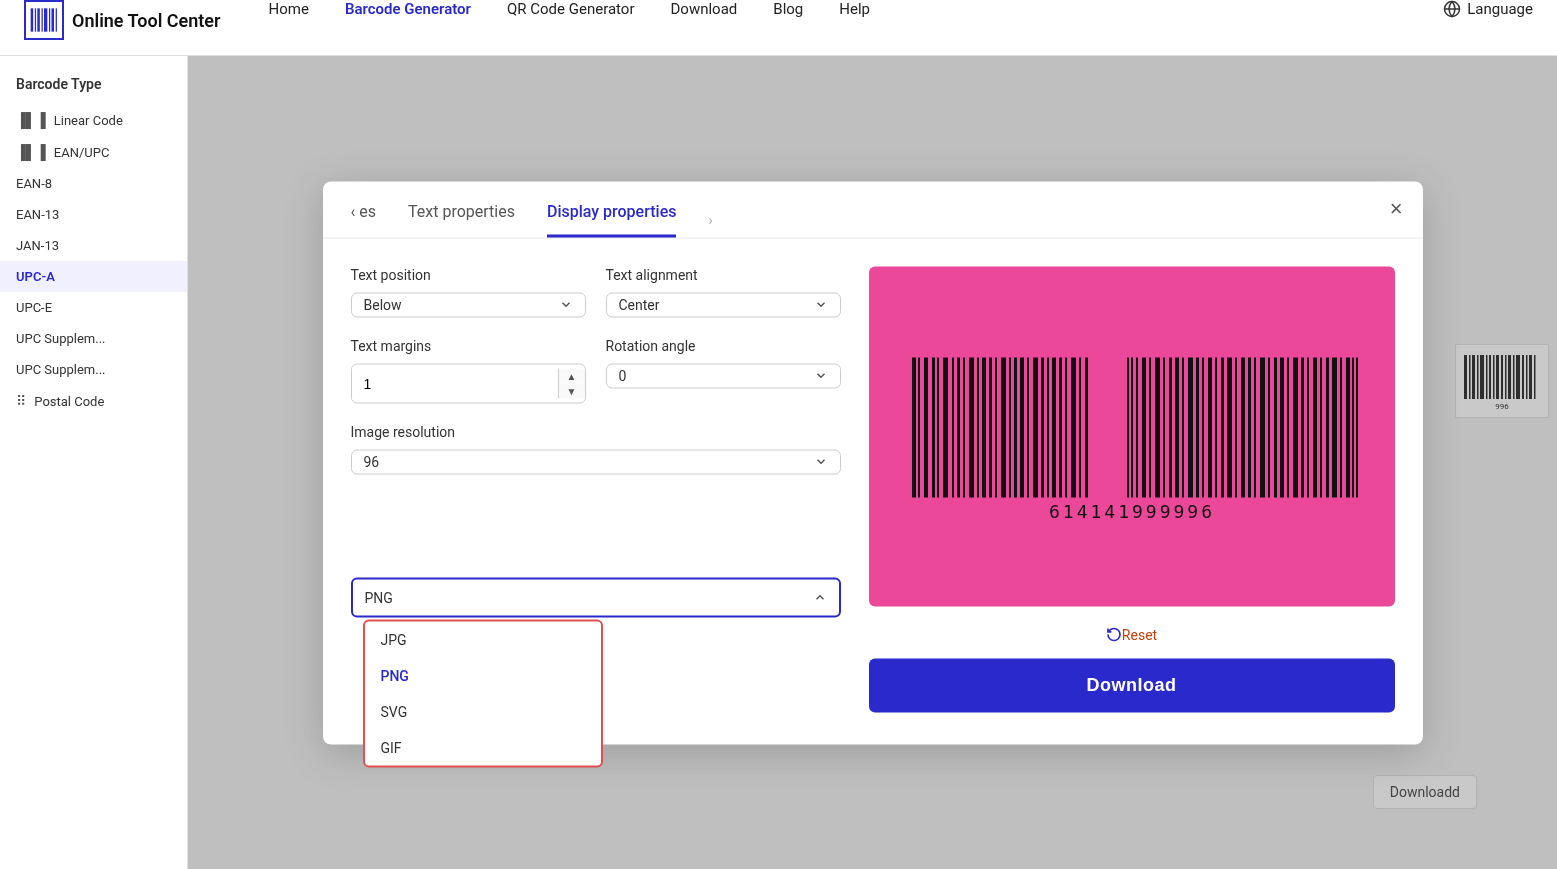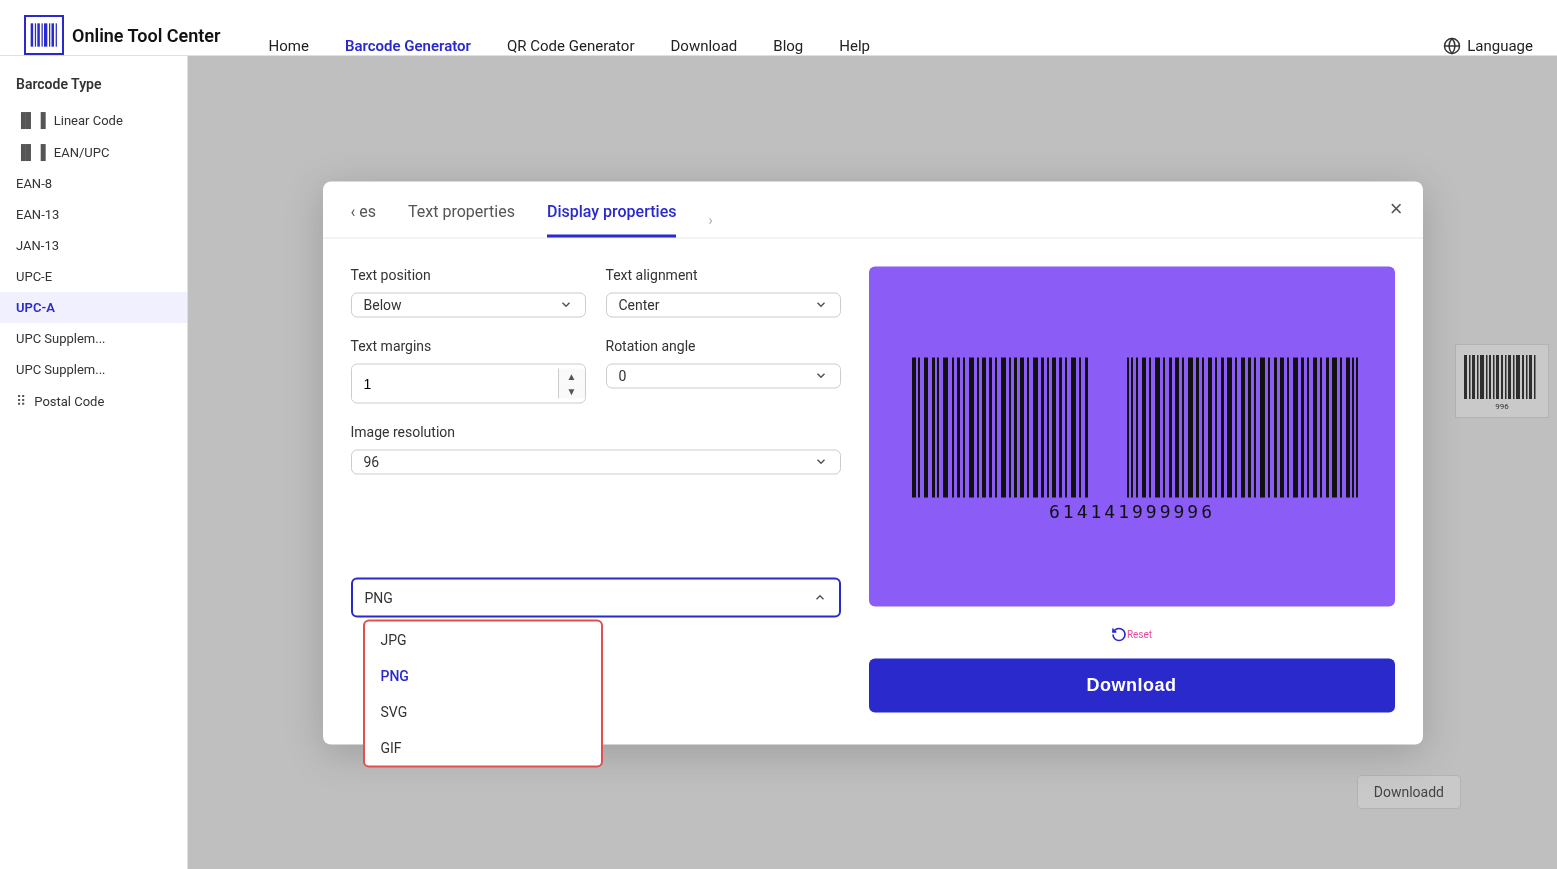--- a/index.html
+++ b/index.html
@@ -8,21 +8,21 @@
       background: #f5f5f5;
       min-height: 869px;
       overflow: hidden;
     }
 
     
     .navbar {
       background: #fff;
       border-bottom: 1px solid #e0e0e0;
       display: flex;
-      align-items: flex-end;
+      align-items: flex-start;
       padding: 0 24px;
       height: 56px;
       position: relative;
       z-index: 10;
     }
     .navbar-logo {
       display: flex;
       align-items: center;
       gap: 8px;
       margin-right: 48px;
@@ -276,38 +276,38 @@
 
     
     .modal-right {
       flex: 1;
       display: flex;
       flex-direction: column;
       align-items: center;
       gap: 16px;
     }
     .barcode-preview {
-      background: #8b5cf6;
+      background: #ec4899;
       border-radius: 6px;
       width: 100%;
       display: flex;
       flex-direction: column;
       align-items: flex-start;
       justify-content: center;
       padding: 24px 12px 12px;
       min-height: 340px;
     }
     .barcode-svg-wrapper {
       width: 100%;
       display: flex;
       justify-content: center;
     }
     .reset-link {
-      color: #ec4899;
-      font-size: 10px;
+      color: #c2410c;
+      font-size: 14px;
       cursor: pointer;
       display: flex;
       align-items: center;
       text-decoration: none;
       margin-top: 4px;
     }
     .download-btn {
       background: #2929cc;
       color: #fff;
       border: none;
@@ -385,25 +385,25 @@
     </div>
     <div class="sidebar-item">
       <span>EAN-8</span>
     </div>
     <div class="sidebar-item">
       <span>EAN-13</span>
     </div>
     <div class="sidebar-item">
       <span>JAN-13</span>
     </div>
-    <div class="sidebar-item">
-      <span>UPC-E</span>
-    </div>
     <div class="sidebar-item active">
       <span>UPC-A</span>
+    </div>
+    <div class="sidebar-item">
+      <span>UPC-E</span>
     </div>
     <div class="sidebar-item">
       <span>UPC Supplem...</span>
     </div>
     <div class="sidebar-item">
       <span>UPC Supplem...</span>
     </div>
     <div class="sidebar-item">
       <span class="sidebar-item-icon">⠿</span>
       <span>Postal Code</span>
@@ -430,21 +430,21 @@
         <rect x="51" y="2" width="1.5" height="44" fill="#111"></rect>
         <rect x="54" y="2" width="4" height="44" fill="#111"></rect>
         <rect x="60" y="2" width="2" height="44" fill="#111"></rect>
         <rect x="64" y="2" width="1.5" height="44" fill="#111"></rect>
         <rect x="67" y="2" width="3" height="44" fill="#111"></rect>
         <rect x="72" y="2" width="1.5" height="44" fill="#111"></rect>
         <text x="40" y="56" text-anchor="middle" font-size="8" fill="#111">996</text>
       </svg>
     </div>
 
-    <div style="position:absolute; bottom: 60px; right: 96px; z-index: 4; background: #fff; padding: 8px 16px; border-radius: 4px; border: 1px solid #ddd; font-size: 14px; color: #333;">
+    <div style="position:absolute; bottom: 60px; right: 80px; z-index: 4; background: #fff; padding: 8px 16px; border-radius: 4px; border: 1px solid #ddd; font-size: 14px; color: #333;">
       <span>Download</span>d
     </div>
 
     <div class="modal">
 
       <div class="modal-header">
         <span class="modal-tab">
           <span>‹ es</span>
         </span>
         <span class="modal-tab">

